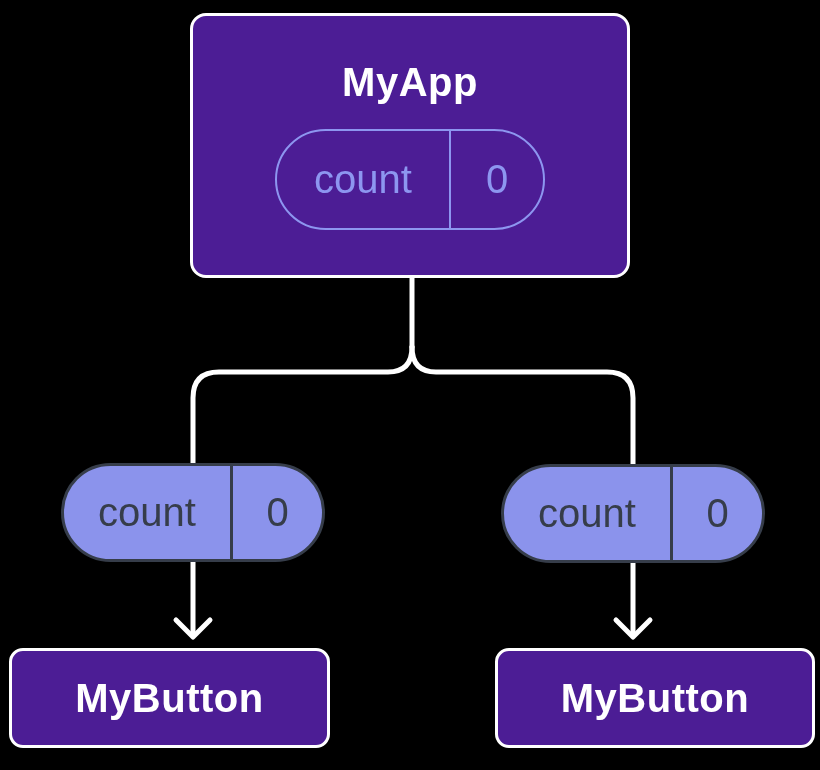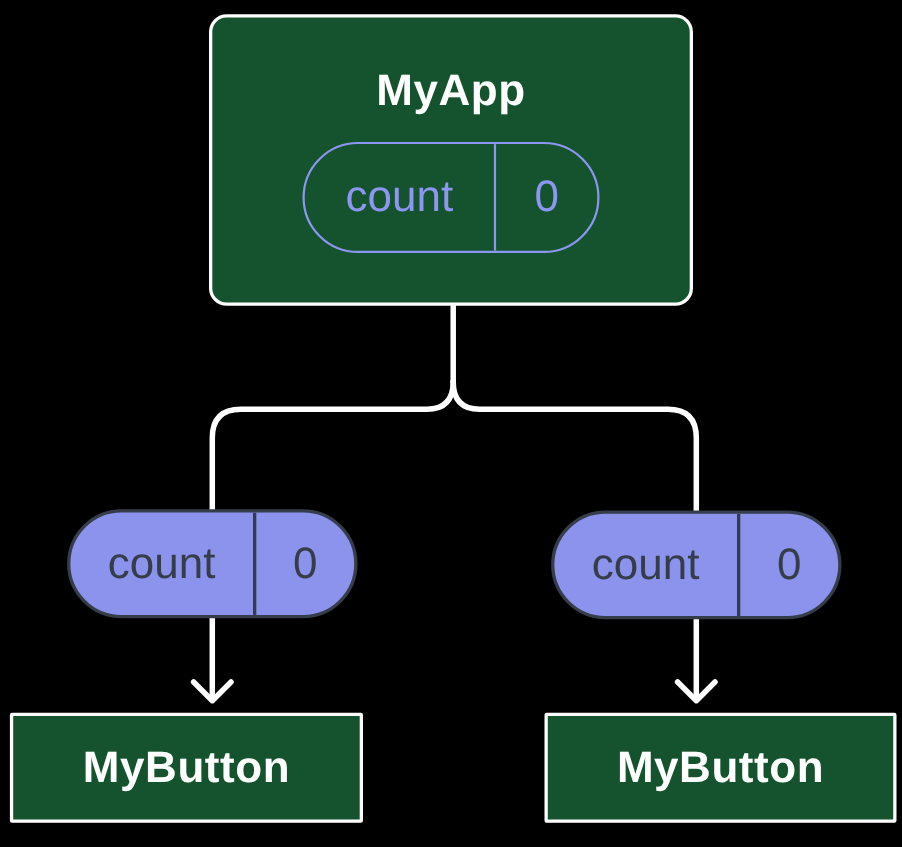--- a/index.html
+++ b/index.html
@@ -18,21 +18,21 @@
     background: #000000;
   }
   .connectors {
     position: absolute;
     left: 0; top: 0;
     width: 820px; height: 770px;
     z-index: 0;
   }
   .node {
     position: absolute;
-    background: #14532d;
+    background: #4c1d95;
     border: 3px solid #FFFFFF;
     box-sizing: border-box;
     z-index: 1;
     display: flex;
     align-items: center;
     justify-content: center;
   }
   .node-title {
     color: #FFFFFF;
     font-size: 40px;
@@ -78,21 +78,21 @@
     border: 3px solid #363D4A;
     color: #363D4A;
   }
   .prop-pill .pill-name { width: 169px; border-right: 3px solid #363D4A; }
   .prop-pill .pill-value { flex: 1; }
   .prop-pill-left  { left: 61px;  top: 463px; }
   .prop-pill-right { left: 501px; top: 464px; }
   .child-node {
     height: 100px;
     top: 648px;
-    border-radius: 2px;
+    border-radius: 14px;
   }
   .child-node-left  { left: 9px;   width: 321px; }
   .child-node-right { left: 495px; width: 320px; }
 </style>
 </head>
 <body>
 
 <div class="canvas">
 
   <svg class="connectors" viewBox="0 0 820 770" fill="none" xmlns="http://www.w3.org/2000/svg">

